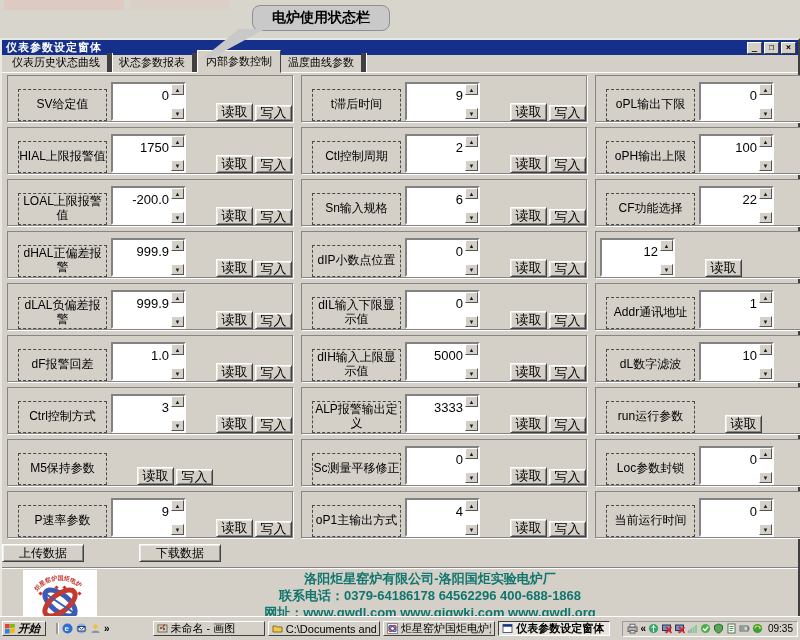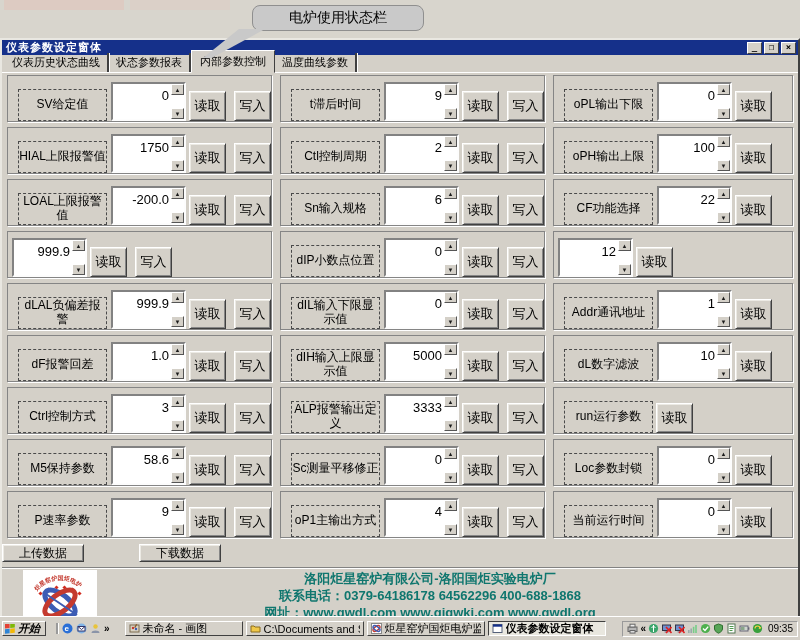--- a/index.html
+++ b/index.html
@@ -3,42 +3,42 @@
 <meta charset="utf-8">
 <style>
   * { margin:0; padding:0; box-sizing:border-box; }
   html,body { width:800px; height:640px; overflow:hidden; }
   body { position:relative; background:#d8d5cd; font-family:"Liberation Sans","DejaVu Sans",sans-serif; color:#000; }
 
   
   .remnant { position:absolute; top:0; height:10px; opacity:.35; }
 
   
-  .callout { position:absolute; left:252px; top:5px; width:172px; height:26px;
+  .callout { position:absolute; left:252px; top:5px; width:138px; height:26px;
     background:#c9c9c9; border:1px solid #8f8f8f; border-radius:8px;
     display:flex; align-items:center; justify-content:center;
-    font-size:14px; font-weight:normal; z-index:5; }
+    font-size:14px; font-weight:bold; z-index:5; }
   .callout-tail { position:absolute; left:203px; top:29px; width:62px; height:29px;
     background:#c9c9c9; clip-path:polygon(100% 0, 58% 0, 0 100%, 14% 100%);
     z-index:5; filter:drop-shadow(0 0 1px #8f8f8f); }
 
   
   .window { position:absolute; left:0; top:38px; width:800px; height:584px;
     background:#d4d0c8; border:2px solid; border-color:#e9e7e1 #404040 #404040 #e9e7e1; }
   .titlebar { height:15px; background:#15308a; display:flex; align-items:center; padding:0 2px 0 4px; }
   .titlebar .title { flex:1; color:#fff; font-size:11px; font-weight:bold; letter-spacing:1px; }
   .winbtn { width:15px; height:12px; margin-left:2px; background:#d4d0c8;
     border:1px solid; border-color:#fff #404040 #404040 #fff;
     font-size:9px; line-height:9px; text-align:center; font-weight:bold; font-family:"DejaVu Sans Mono",monospace; }
 
   
   .tabstrip { height:18px; display:flex; align-items:flex-end; padding:2px 0 0 3px;
     border-bottom:1px solid #fff; }
   .tab { font-size:11px; padding:2px 7px 2px; color:#000; position:relative;
-    border-right:2px solid #404040; box-shadow:1px 0 0 #fff; white-space:nowrap; }
+    border-right:5px solid #404040; box-shadow:1px 0 0 #fff; white-space:nowrap; }
   .tab.active { border:1px solid; border-color:#fff #404040 #d4d0c8 #fff; box-shadow:none;
     margin-top:-2px; padding:3px 8px 3px; margin-bottom:-1px; background:#d4d0c8; z-index:2; }
 
   
   .paramgrid { position:absolute; left:5px; right:5px; top:35px;
     display:grid; grid-template-columns:repeat(3,1fr); column-gap:8px; row-gap:5px;
     grid-auto-rows:47px; }
   .group { display:flex; align-items:flex-end; background:#d4d0c8;
     border:1px solid #858585; box-shadow:1px 1px 0 #fff; }
   .plabel { margin-left:10px; width:89px; min-height:32px; display:flex; align-items:center;
@@ -46,22 +46,22 @@
     font-size:12px; line-height:1.15; padding:1px 0; }
   .spin { margin-left:4px; width:75px; height:39px; display:flex; background:#fff;
     border:2px solid; border-color:#828282 #fdfdfd #fdfdfd #828282; }
   .pval { flex:1; text-align:right; font-size:13px; padding:4px 2px 0 0; overflow:hidden; }
   .arrs { width:13px; display:flex; flex-direction:column; justify-content:space-between; }
   .arr { height:11px; font-size:6px; line-height:10px; text-align:center; color:#1a1a1a;
     background:#d4d0c8; border:1px solid; border-color:#fff #555 #555 #fff; cursor:default; }
   .btn { font-size:13px; background:#d4d0c8; border:1px solid; border-color:#fff #404040 #404040 #fff;
     box-shadow:inset 1px 1px 0 #eceae4, inset -1px -1px 0 #868686;
     display:flex; align-items:center; justify-content:center; cursor:default; white-space:nowrap; }
-  .rbtn { width:37px; height:30px; margin-left:3px; }
-  .wbtn { width:37px; height:30px; margin-left:8px; }
+  .rbtn { width:37px; height:18px; margin-left:30px; }
+  .wbtn { width:37px; height:16px; margin-left:2px; }
 
   
   .updown { position:absolute; left:0; right:0; top:504px; display:flex; gap:55px; }
   .updown .btn { width:82px; height:18px; font-size:12px; }
 
   
   .footer { position:absolute; left:0; right:0; top:527px; height:53px;
     border-top:1px solid #828282; box-shadow:0 1px 0 #fff inset; padding-top:2px; }
   .footer::after { content:""; position:absolute; left:0; right:0; bottom:-2px;
     border-top:1px solid #828282; box-shadow:0 1px 0 #fff; }
@@ -216,20 +216,21 @@
         <div class="spin">
           <div class="pval">22</div>
           <div class="arrs">
             <div class="arr">▲</div>
             <div class="arr">▼</div>
           </div>
         </div>
         <div class="btn rbtn">读取</div>
       </div>
       <div class="group">
+        <div class="plabel">dHAL正偏差报警</div>
         <div class="spin">
           <div class="pval">999.9</div>
           <div class="arrs">
             <div class="arr">▲</div>
             <div class="arr">▼</div>
           </div>
         </div>
         <div class="btn rbtn">读取</div>
         <div class="btn wbtn">写入</div>
       </div>
@@ -348,27 +349,20 @@
         </div>
         <div class="btn rbtn">读取</div>
         <div class="btn wbtn">写入</div>
       </div>
       <div class="group">
         <div class="plabel">run运行参数</div>
         <div class="btn rbtn">读取</div>
       </div>
       <div class="group">
         <div class="plabel">M5保持参数</div>
-        <div class="spin">
-          <div class="pval">58.6</div>
-          <div class="arrs">
-            <div class="arr">▲</div>
-            <div class="arr">▼</div>
-          </div>
-        </div>
         <div class="btn rbtn">读取</div>
         <div class="btn wbtn">写入</div>
       </div>
       <div class="group">
         <div class="plabel">Sc测量平移修正</div>
         <div class="spin">
           <div class="pval">0</div>
           <div class="arrs">
             <div class="arr">▲</div>
             <div class="arr">▼</div>
@@ -484,21 +478,21 @@
         </svg>
     </span>
     <span class="tico">
       <svg width="11" height="11" viewBox="0 0 11 11">
           <circle cx="5.5" cy="3.5" r="2.2" fill="#e8c43a"></circle>
           <path d="M1.5 10 C1.5 6.8 9.5 6.8 9.5 10 Z" fill="#8a94a8"></path>
         </svg>
     </span>
     <span class="qchev">»</span>
   </div>
-  <div style="display:flex;gap:3px;flex:1;min-width:0;" id="taskarea">
+  <div style="display:flex;gap:3px;flex:1;min-width:0;margin-left:28px;" id="taskarea">
       <div class="task">
         <svg class="tico" viewBox="0 0 11 11">
           <rect x="1" y="2" width="9" height="7" fill="#d9d2c2" stroke="#7a6a4f"></rect>
           <circle cx="4" cy="5" r="1.2" fill="#c43a2f"></circle>
           <circle cx="7" cy="6" r="1.2" fill="#3c5cb4"></circle>
           <rect x="6" y="1" width="1.4" height="4" fill="#8a5a2a" transform="rotate(30 6.7 3)"></rect>
         </svg>
         <span>未命名 - 画图</span>
       </div>
       <div class="task">

